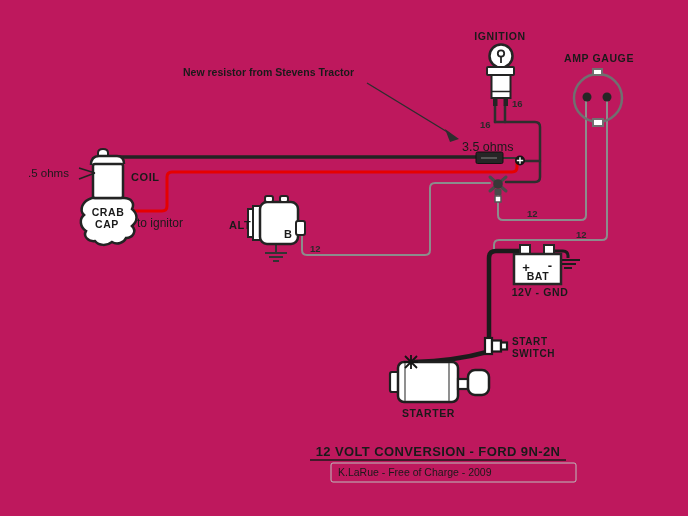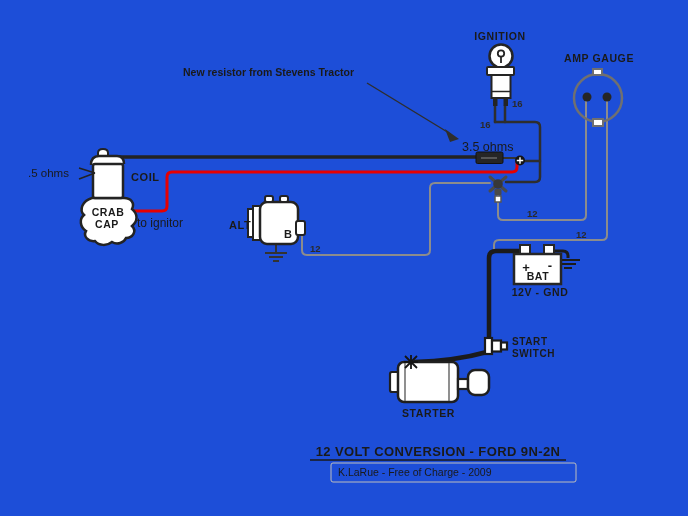--- a/index.html
+++ b/index.html
@@ -1,16 +1,16 @@
 <!DOCTYPE html>
 <html><head>
 <meta charset="utf-8">
 <style>
   html,body{margin:0;padding:0;background:#ffffff;}
-  .stage{position:relative;width:688px;height:516px;background:#1d4ed8;overflow:hidden;
+  .stage{position:relative;width:688px;height:516px;background:#be185d;overflow:hidden;
          font-family:"Liberation Sans", sans-serif;}
   svg text{font-family:"Liberation Sans", sans-serif;fill:#1a1a1a;}
   .comp-label{font-weight:bold;letter-spacing:0.6px;}
   .gauge-label{font-weight:bold;font-size:9.5px;fill:#2a2a2a;}
   .note-label{font-weight:bold;font-size:10.5px;}
   .plain-label{font-size:12px;}
 </style>
 </head>
 <body>
 

